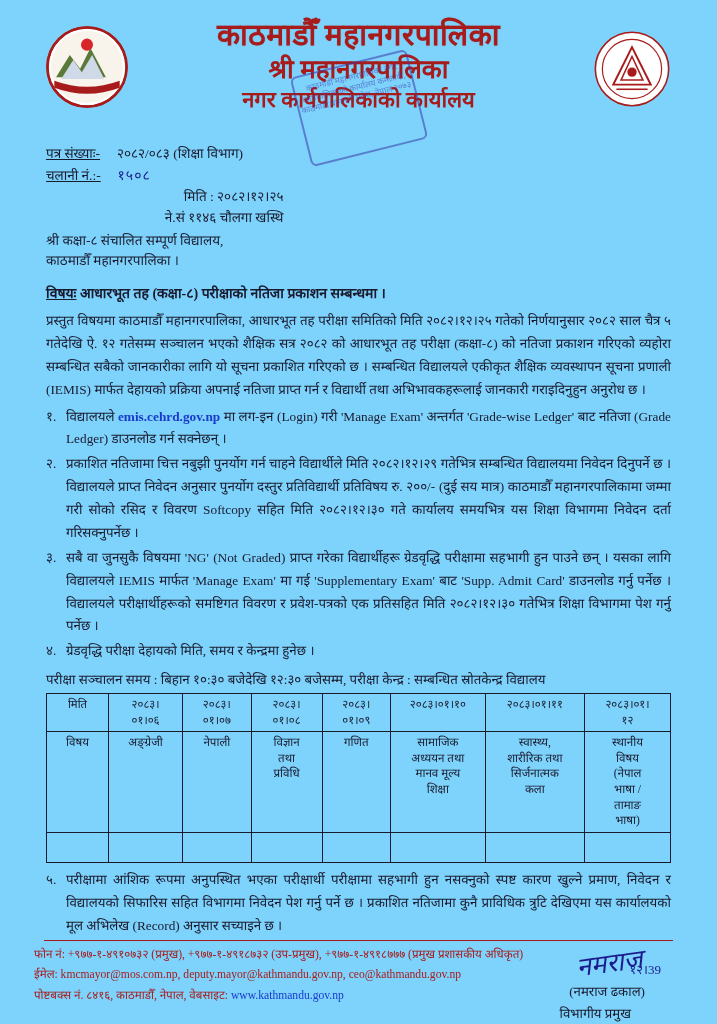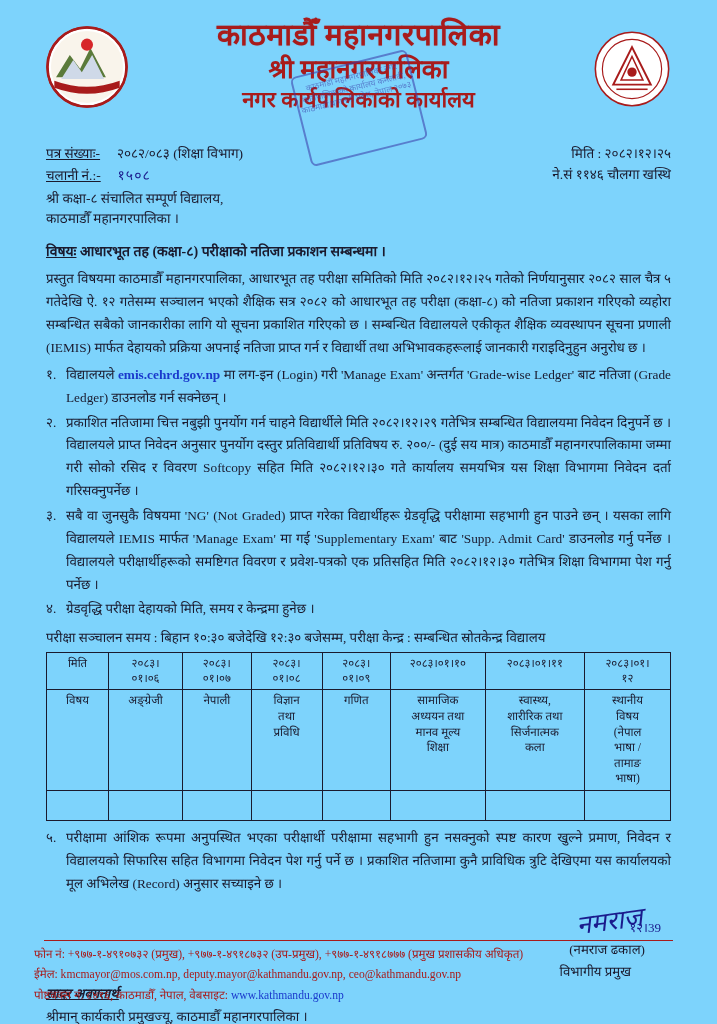--- a/index.html
+++ b/index.html
@@ -86,21 +86,21 @@
     padding-top: 7px;
     pointer-events: none;
   }
 
   
   .meta {
     position: relative;
     padding: 4px 46px 0 46px;
     font-size: 13.5px;
   }
-  .meta-row { display: flex; justify-content: space-between; align-items: flex-start; }
+  .meta-row { display: flex; justify-content: space-between; align-items: flex-start; flex-direction: column; }
   .meta-left { width: 58%; }
   .meta-right { width: 38%; text-align: right; }
   .meta-line { line-height: 1.55; }
   .meta-label { text-decoration: underline; }
   .num-hand { color: #1a1a8c; font-size: 14px; letter-spacing: 1px; }
   .addr { margin-top: 2px; line-height: 1.5; }
 
   
   .subject {
     margin: 12px 46px 0 46px;

